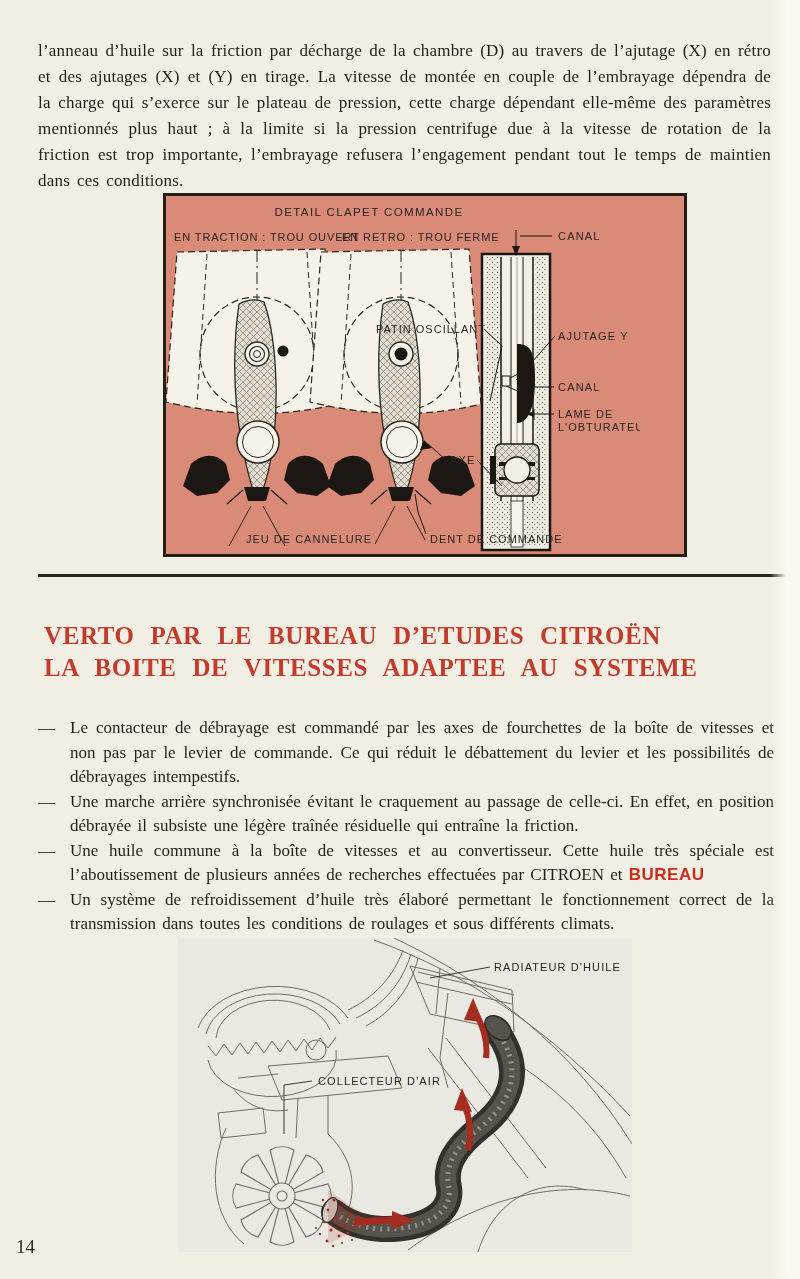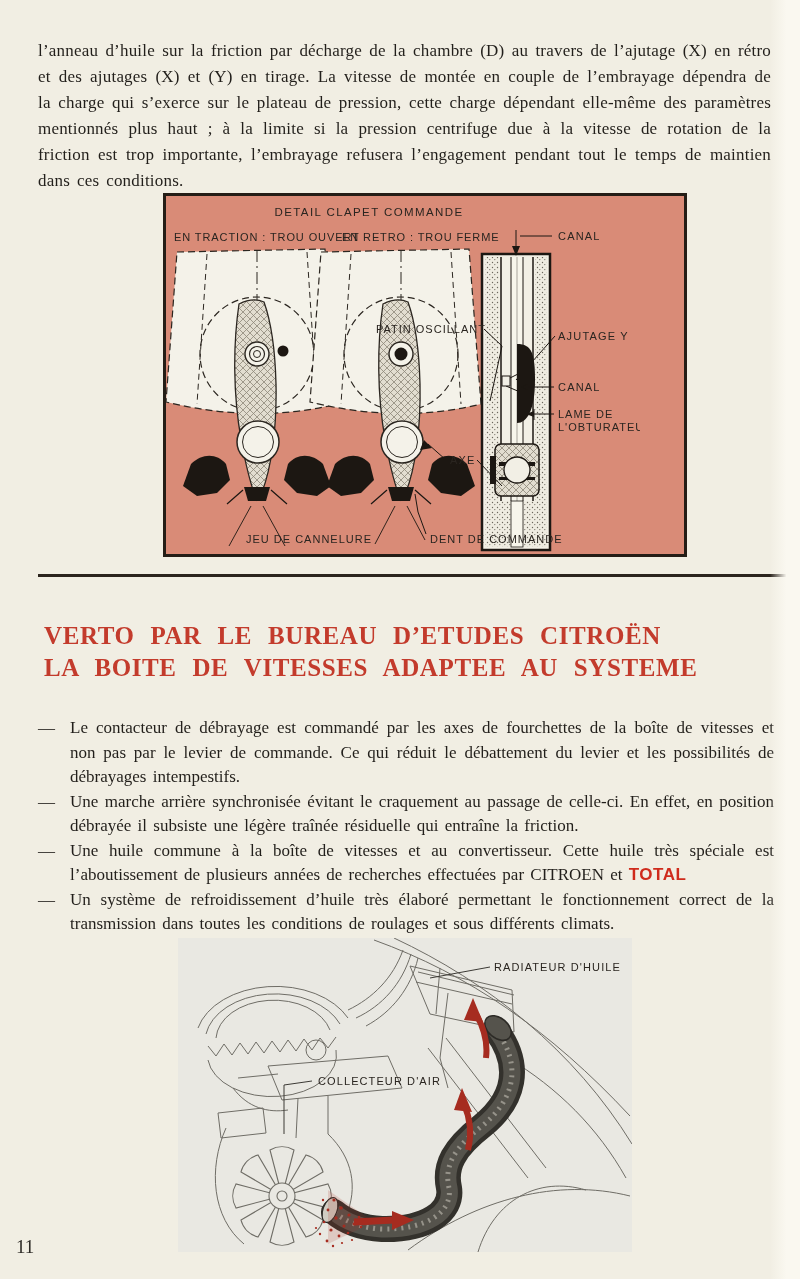--- a/index.html
+++ b/index.html
@@ -152,21 +152,21 @@
     <li>
       <span class="dash">—</span>
       <div class="btext">Le contacteur de débrayage est commandé par les axes de fourchettes de la boîte de vitesses et non pas par le levier de commande. Ce qui réduit le débattement du levier et les possibilités de débrayages intempestifs.</div>
     </li>
     <li>
       <span class="dash">—</span>
       <div class="btext">Une marche arrière synchronisée évitant le craquement au passage de celle-ci. En effet, en position débrayée il subsiste une légère traînée résiduelle qui entraîne la friction.</div>
     </li>
     <li>
       <span class="dash">—</span>
-      <div class="btext"><span>Une huile commune à la boîte de vitesses et au convertisseur. Cette huile très spéciale est l’aboutissement de plusieurs années de recherches effectuées par CITROEN et </span><span class="brand">TOTAL</span></div>
+      <div class="btext"><span>Une huile commune à la boîte de vitesses et au convertisseur. Cette huile très spéciale est l’aboutissement de plusieurs années de recherches effectuées par CITROEN et </span><span class="brand">BUREAU</span></div>
     </li>
     <li>
       <span class="dash">—</span>
       <div class="btext">Un système de refroidissement d’huile très élaboré permettant le fonctionnement correct de la transmission dans toutes les conditions de roulages et sous différents climats.</div>
     </li>
   </ul>
 
   <div class="engine">
     <svg width="454" height="314" viewBox="0 0 454 314">
       <rect width="454" height="314" fill="#e9e8e2"></rect>
@@ -275,16 +275,16 @@
 
       <g stroke="#3c3a35" stroke-width="1" fill="none">
         <path d="M 312,29 L 252,40"></path>
         <path d="M 134,143 L 106,147 L 106,196"></path>
       </g>
       <text x="316" y="33" font-size="11" letter-spacing="1.1">RADIATEUR D'HUILE</text>
       <text x="140" y="147" font-size="11" letter-spacing="1.1">COLLECTEUR D'AIR</text>
     </svg>
   </div>
 
-  <div class="pagenum">11</div>
+  <div class="pagenum">14</div>
 
   <div class="edge-strip"></div>
 </div>
 
 </body></html>

